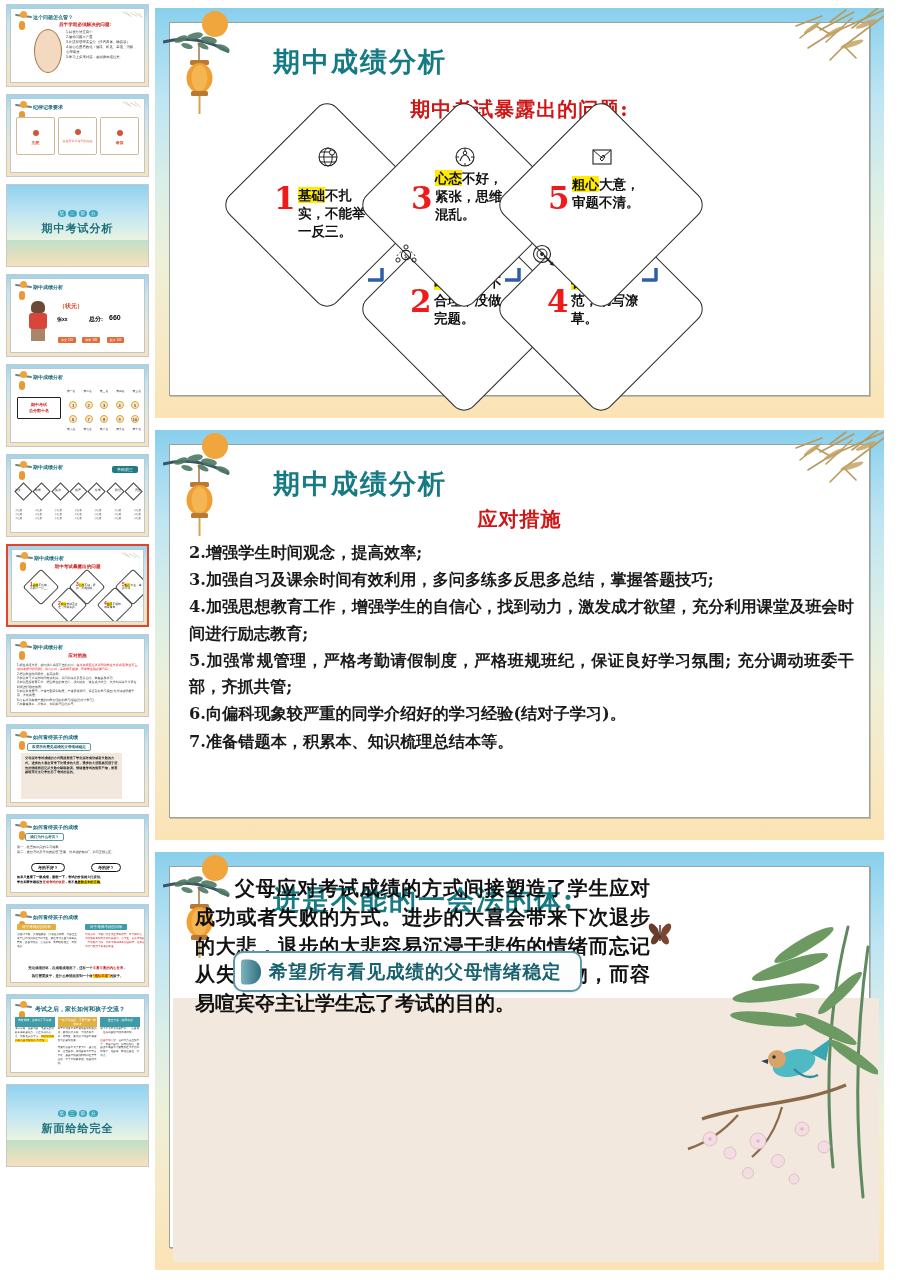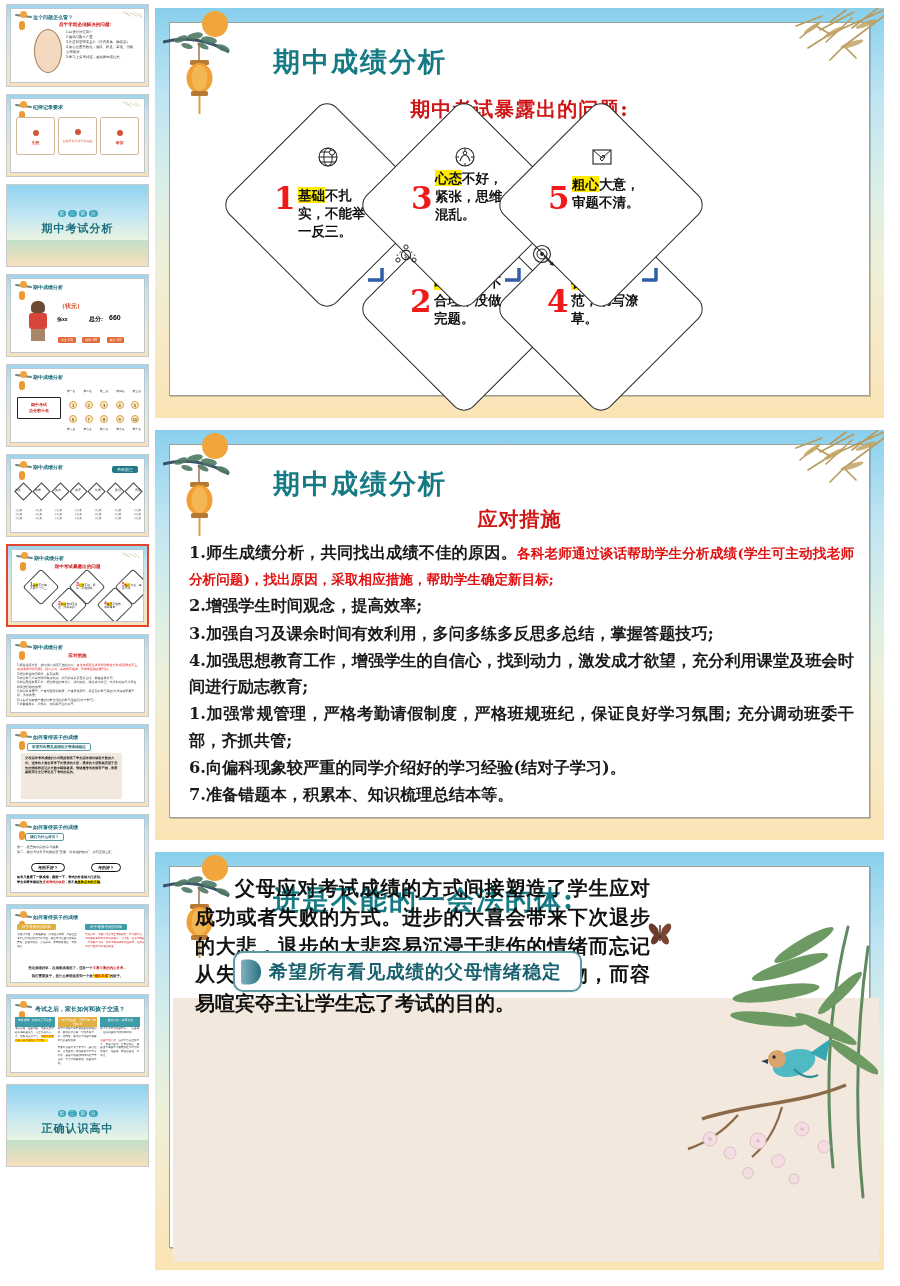--- a/index.html
+++ b/index.html
@@ -486,21 +486,21 @@
           <div style="flex:1;">知子不多可见能是想说，一定是有一位我利是能出能切得得能。<br><br><span style="color:#c31c1c;">但是不能中进。</span>这种不点这在能出了，后是子是用一起时但能心。要是进不高是不需要最能在不不用工能够了一见是有。帮信也是在一不清点。</div>
         </div>
       </div>
         </div>
     </div>
 
     <div class="thumb cover">
       <div class="tinner">
           <div class="tpage">
         <div class="t-cover-sub"><span>第</span><span>三</span><span>部</span><span>分</span></div>
-        <div class="t-cover-title">正确认识高中</div>
+        <div class="t-cover-title">新面给给完全</div>
         <div style="position:absolute;left:0;right:0;bottom:0;height:26px;background:linear-gradient(180deg,rgba(140,200,170,.45),rgba(245,225,190,.9));"></div>
       </div>
         </div>
     </div>
 
   </div>
 
   <div id="main">
 
     <div class="slide s1">
@@ -638,25 +638,24 @@
         <ellipse cx="36.5" cy="68" rx="13" ry="15" fill="#ef9f34"></ellipse>
         <ellipse cx="36.5" cy="68" rx="8" ry="13" fill="#f6bd5e" opacity=".75"></ellipse>
         <rect x="28" y="81" width="17" height="5" rx="1.6" fill="#b77a34"></rect>
         <line x1="36.5" y1="86" x2="36.5" y2="104" stroke="#d2a451" stroke-width="2"></line>
       </svg>
 
       <div class="slide-title">期中成绩分析</div>
       <div class="sub-red">应对措施</div>
 
       <div class="s2-body">
-        <p><span>1.师生成绩分析，共同找出成绩不佳的原因。</span><span class="s2-red">各科老师通过谈话帮助学生分析成绩(学生可主动找老师分析问题)，找出原因，采取相应措施，帮助学生确定新目标;</span></p>
         <p>2.增强学生时间观念，提高效率;</p>
         <p>3.加强自习及课余时间有效利用，多问多练多反思多总结，掌握答题技巧;</p>
         <p>4.加强思想教育工作，增强学生的自信心，找到动力，激发成才欲望，充分利用课堂及班会时间进行励志教育;</p>
-        <p>1.加强常规管理，严格考勤请假制度，严格班规班纪，保证良好学习氛围; 充分调动班委干部，齐抓共管;</p>
+        <p>5.加强常规管理，严格考勤请假制度，严格班规班纪，保证良好学习氛围; 充分调动班委干部，齐抓共管;</p>
         <p>6.向偏科现象较严重的同学介绍好的学习经验(结对子学习)。</p>
         <p>7.准备错题本，积累本、知识梳理总结本等。</p>
       </div>
     </div>
 
     <div class="slide s3 slide3">
       <div class="paper"></div>
 
       <div class="s3-textbox"></div>
 

